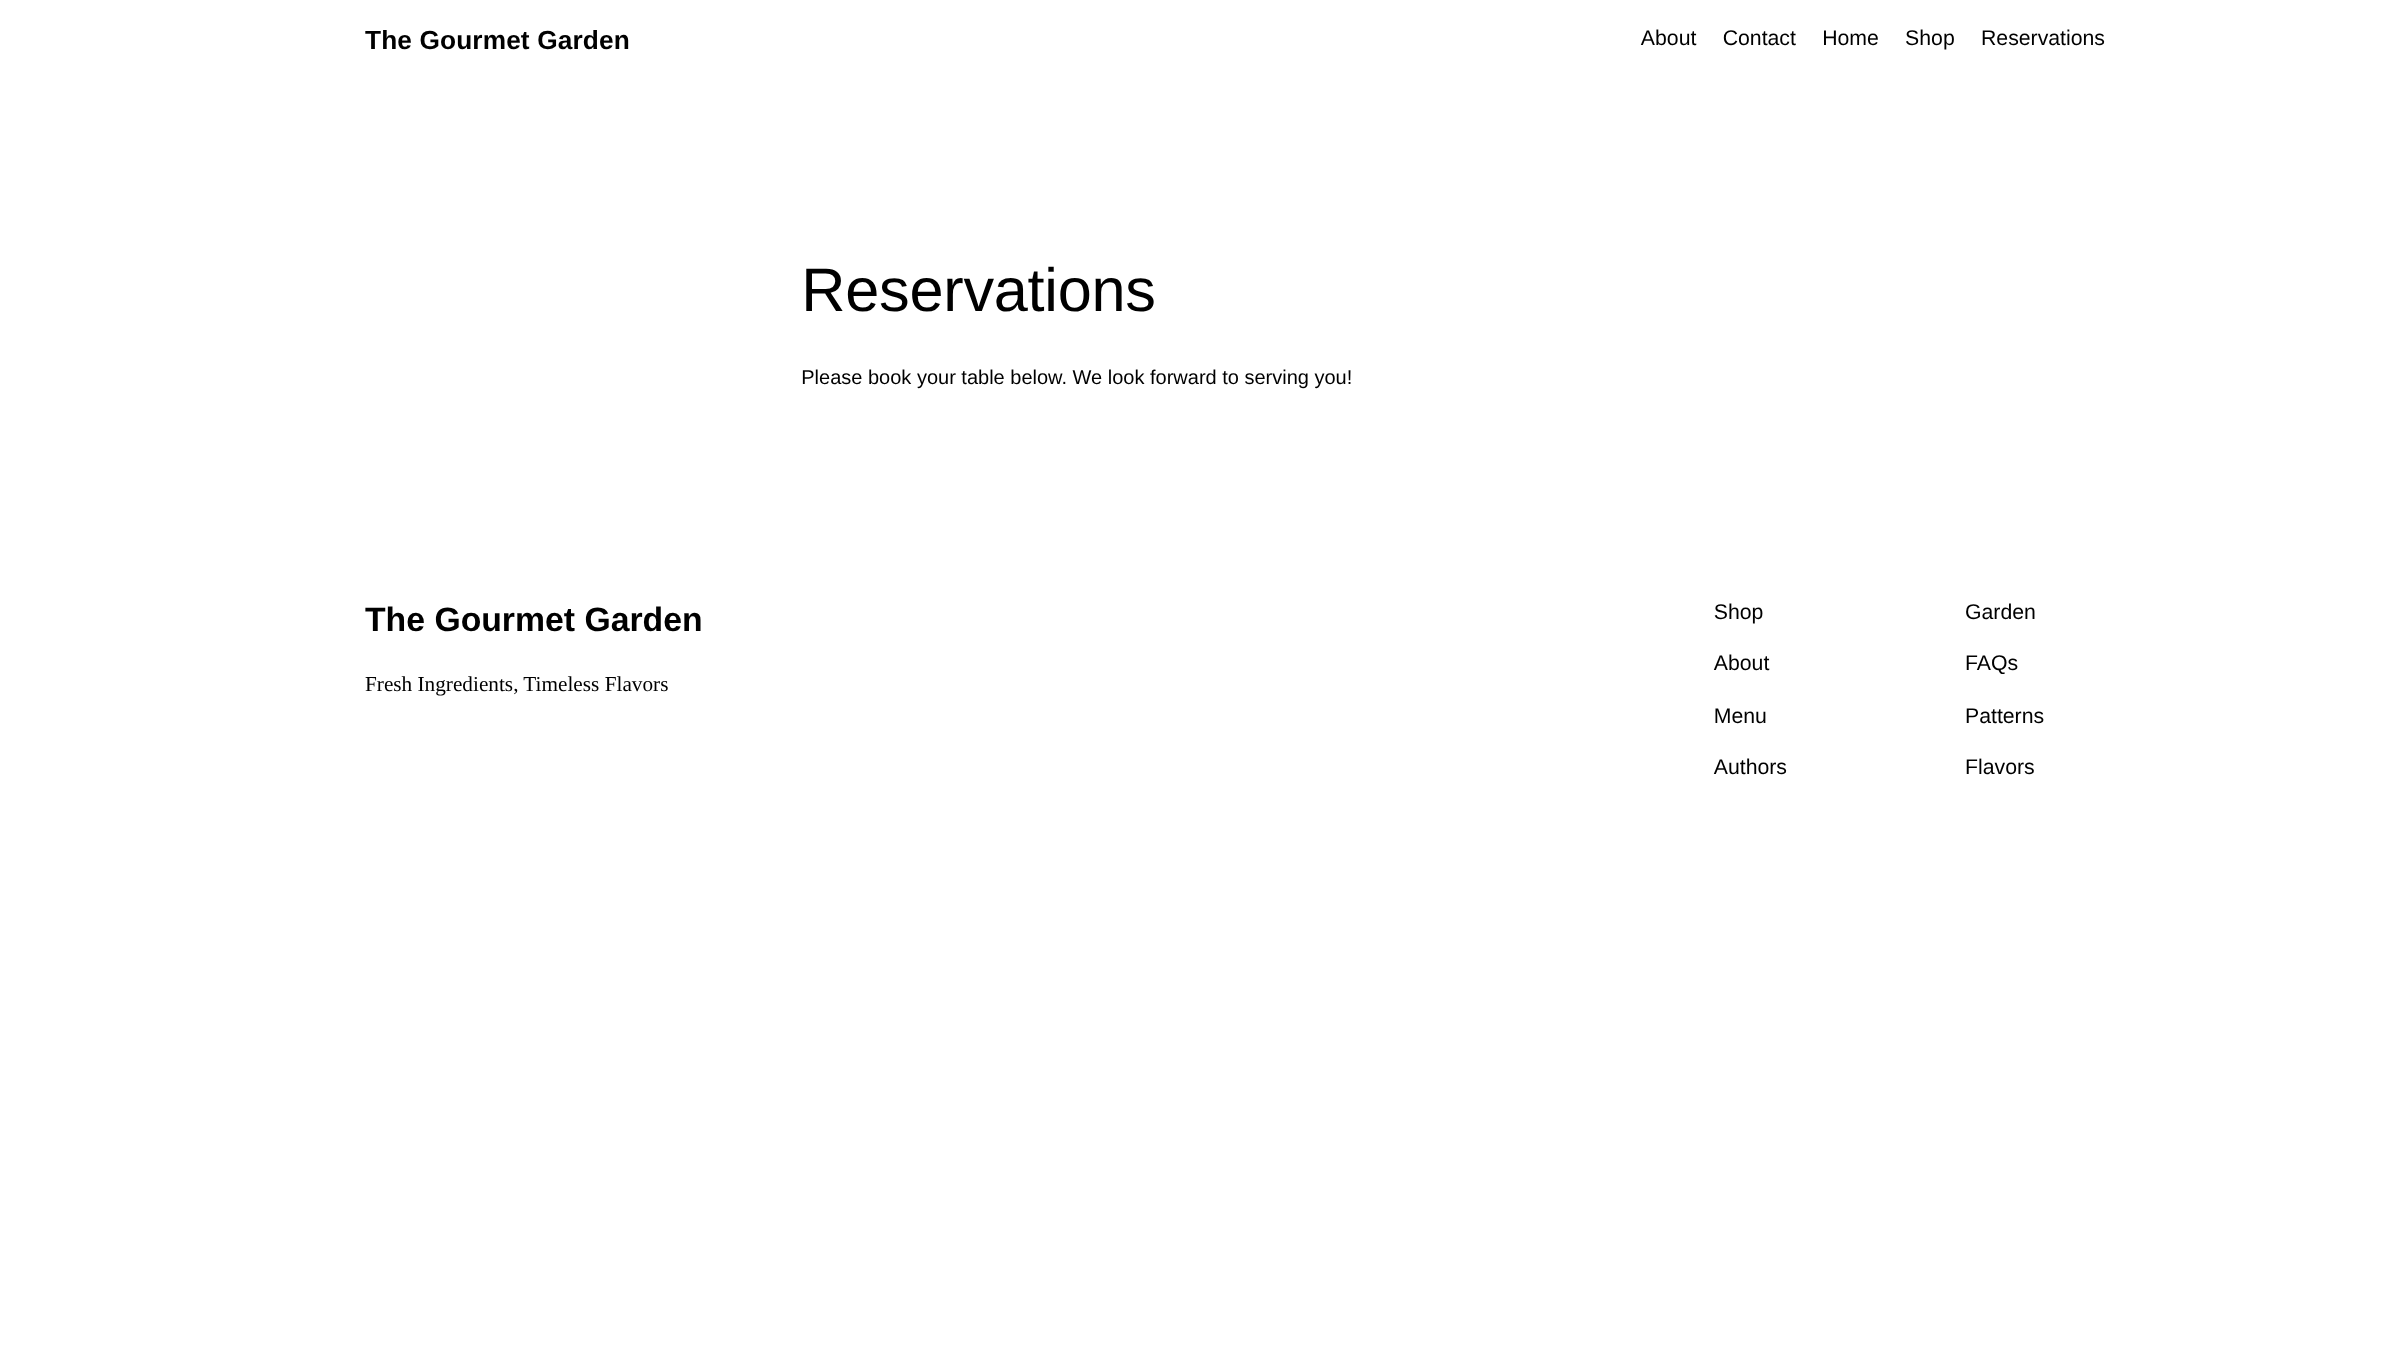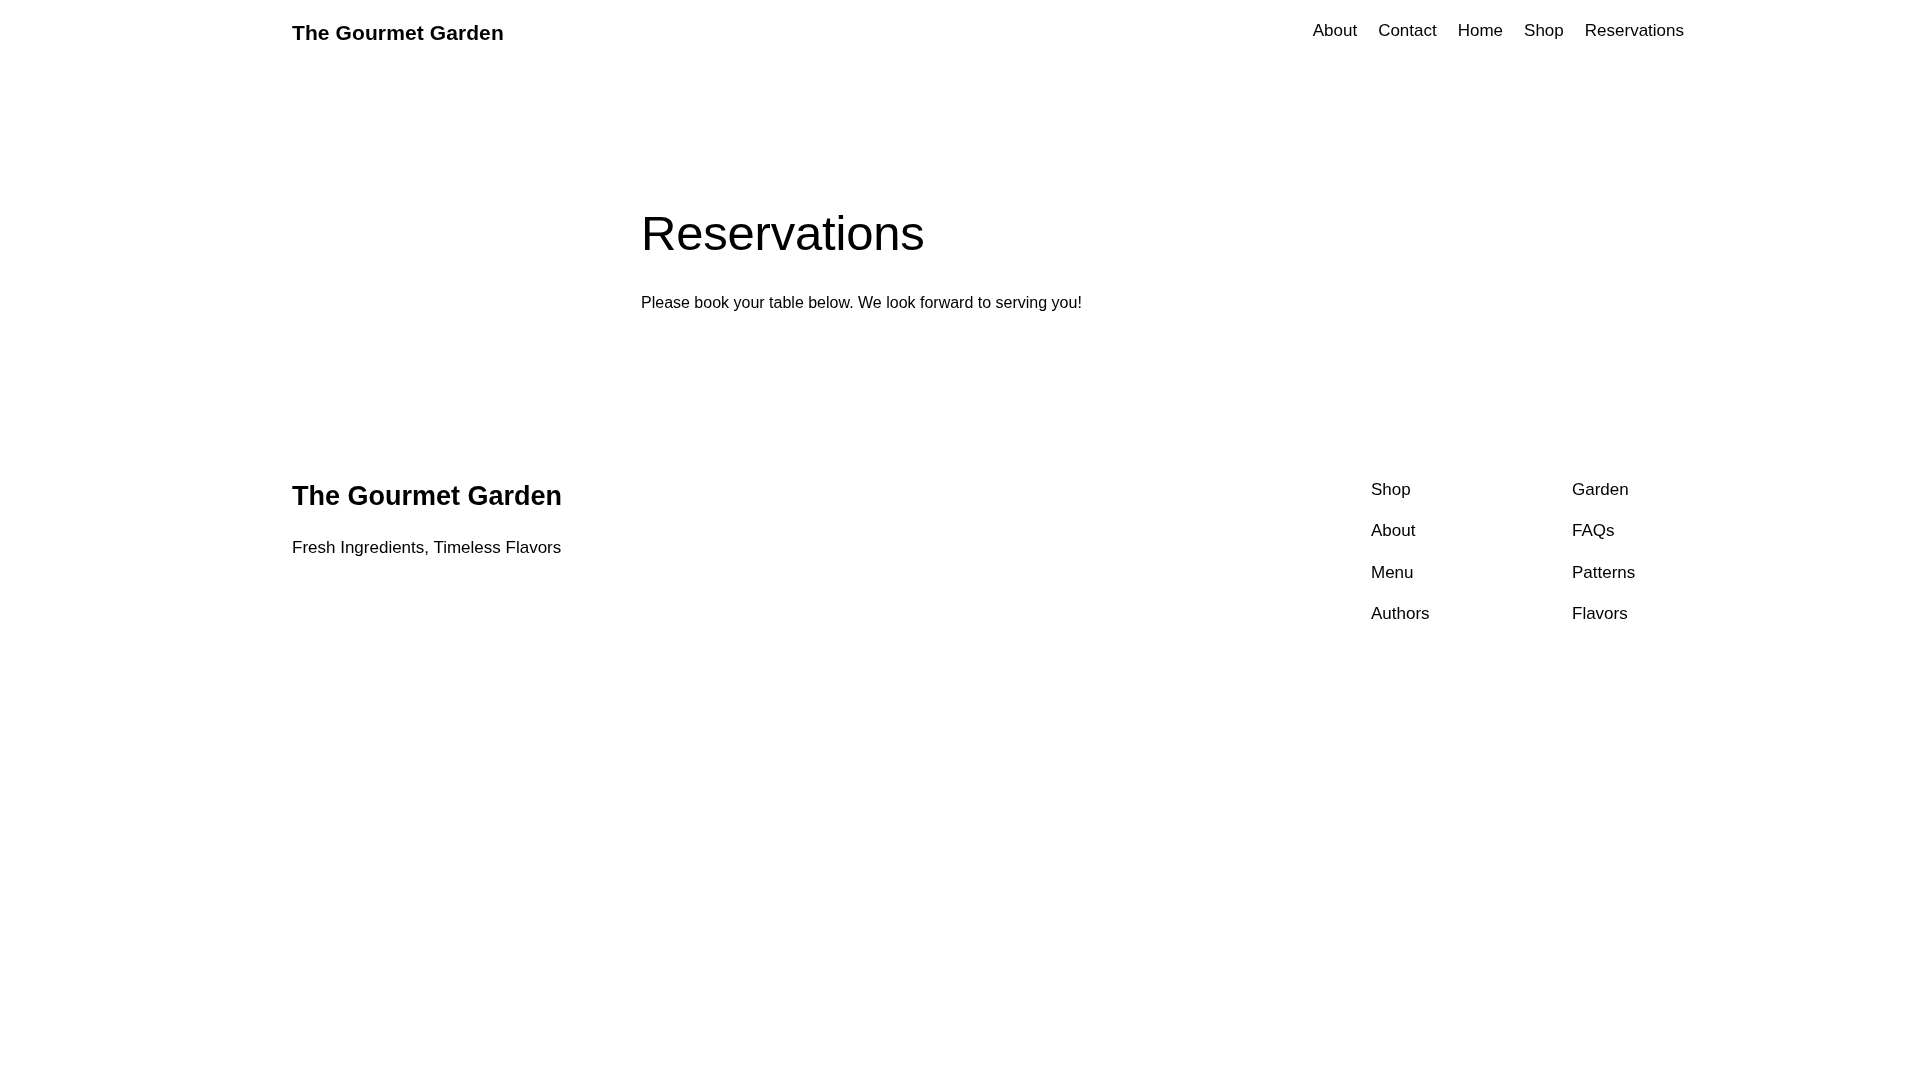--- a/index.html
+++ b/index.html
@@ -104,20 +104,21 @@
     font-weight: bold;
     margin: 0;
     line-height: 1.2;
     color: #000;
   }
   .footer-tagline {
     font-size: 17px;
     margin: 24px 0 0 0;
     line-height: 1.4;
     color: #000;
+    font-family: Liberation Serif, serif;
   }
   .footer-cols {
     position: absolute;
     left: 1371px;
     top: 25px;
     display: flex;
     gap: 0;
   }
   .footer-col {
     width: 201px;

